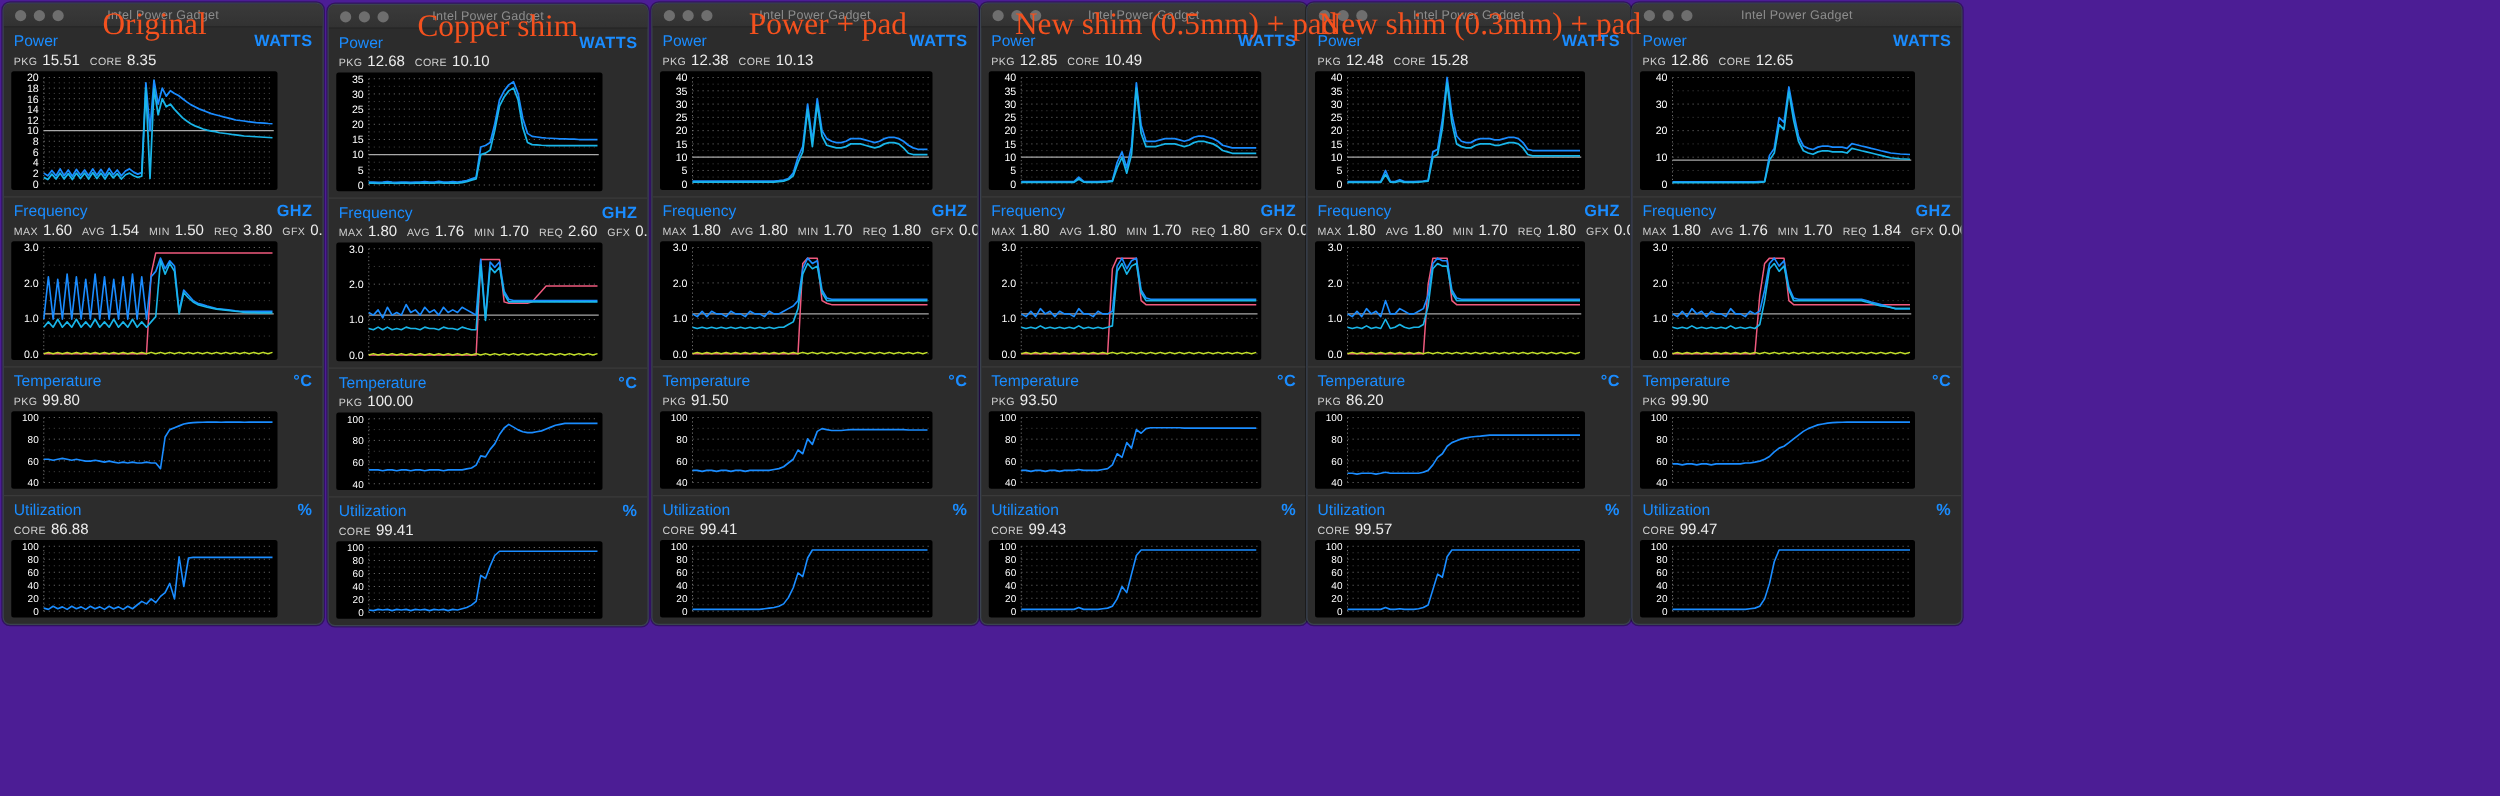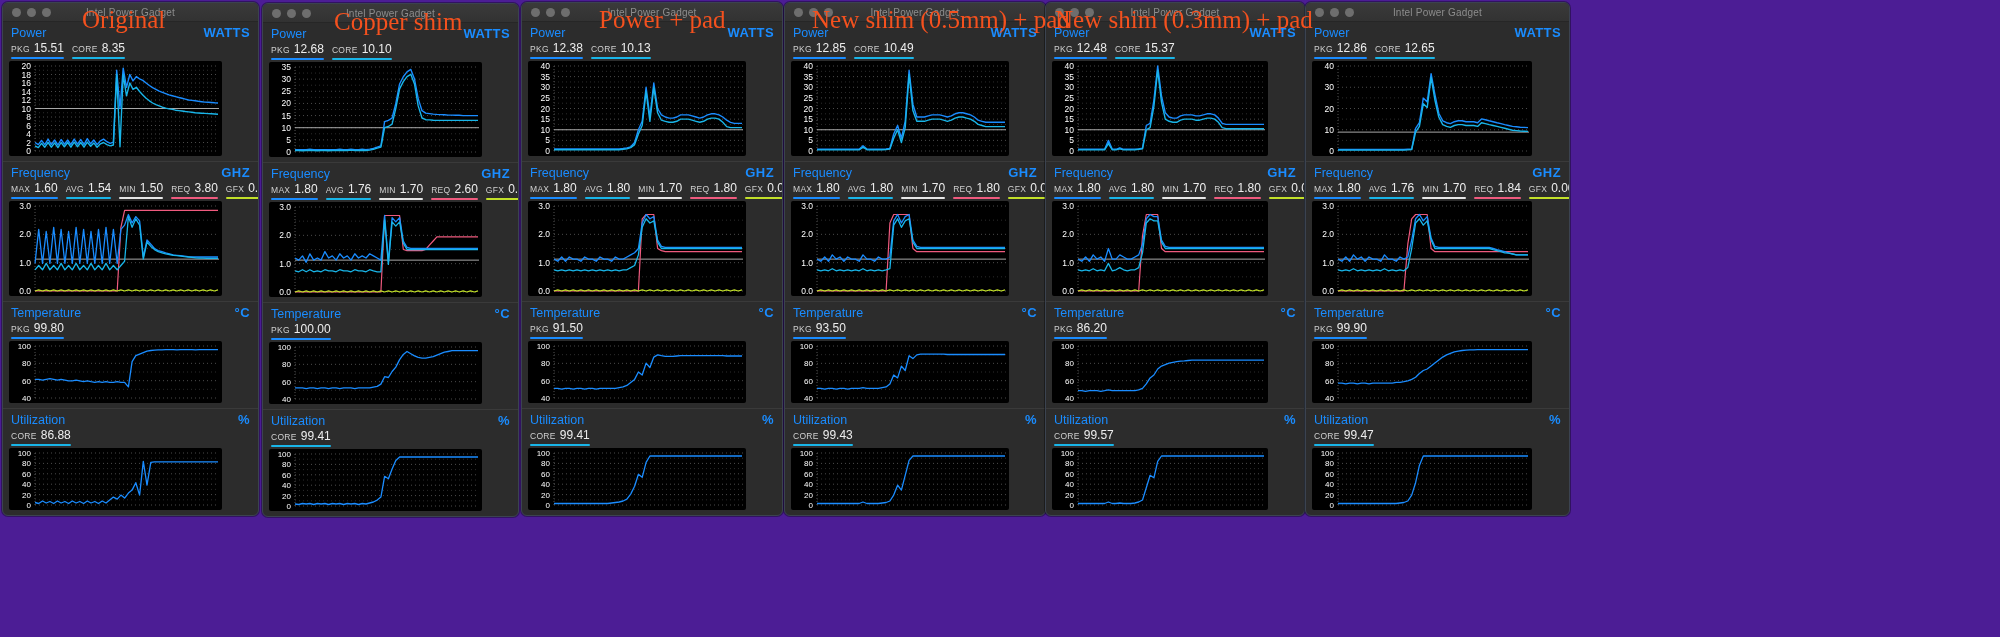--- a/index.html
+++ b/index.html
@@ -44,21 +44,21 @@
   
   .section { padding: 3px 6px 5px 6px; border-bottom: 1px solid #3a3a3a; }
   .section:last-child { border-bottom: none; }
   .sec-head {
     display: flex; align-items: baseline; justify-content: space-between;
     padding: 0 2px 1px 2px;
   }
   .sec-title { font-size: 12.5px; color: #1a8cff; }
   .sec-unit  { font-size: 13px; color: #1a8cff; font-weight: bold; letter-spacing: .4px; }
   .stats { display: flex; gap: 8px; padding: 0 2px 2px 2px; flex-wrap: nowrap; }
-  .stat { display: flex; flex-direction: column; }
+  .stat { display: flex; }
   .stat-row { display: flex; align-items: baseline; gap: 4px; white-space: nowrap; }
   .stat-key { font-size: 8.5px; color: #d0d0d0; letter-spacing: .3px; }
   .stat-val { font-size: 12px; color: #ededed; }
   .stat-bar { height: 2.5px; margin-top: 1.5px; border-radius: 1px; }
   .plot {
     background: #000;
     border-radius: 2px;
     position: relative;
     overflow: hidden;
   }
@@ -903,21 +903,21 @@
           <div class="stat">
             <div class="stat-row">
               <span class="stat-key">PKG</span>
               <span class="stat-val">12.48</span>
             </div>
             <div class="stat-bar" style="background: rgb(26, 140, 255);"></div>
           </div>
           <div class="stat">
             <div class="stat-row">
               <span class="stat-key">CORE</span>
-              <span class="stat-val">15.37</span>
+              <span class="stat-val">15.28</span>
             </div>
             <div class="stat-bar" style="background: rgb(25, 181, 232);"></div>
           </div>
         </div>
         <div class="plot" style="width: 216px; height: 95px;">
           <svg width="216" height="95" viewBox="0 0 216 95">
             <text x="22" y="8" text-anchor="end" font-size="8.5" fill="#ffffff" font-family="&quot;Liberation Sans&quot;, sans-serif">40</text>
             <line x1="26" x2="213" y1="5" y2="5" stroke="#6b6b6b" stroke-width="0.7" stroke-dasharray="1,3"></line>
             <text x="22" y="18.625" text-anchor="end" font-size="8.5" fill="#ffffff" font-family="&quot;Liberation Sans&quot;, sans-serif">35</text>
             <line x1="26" x2="213" y1="15.625" y2="15.625" stroke="#6b6b6b" stroke-width="0.7" stroke-dasharray="1,3"></line>

